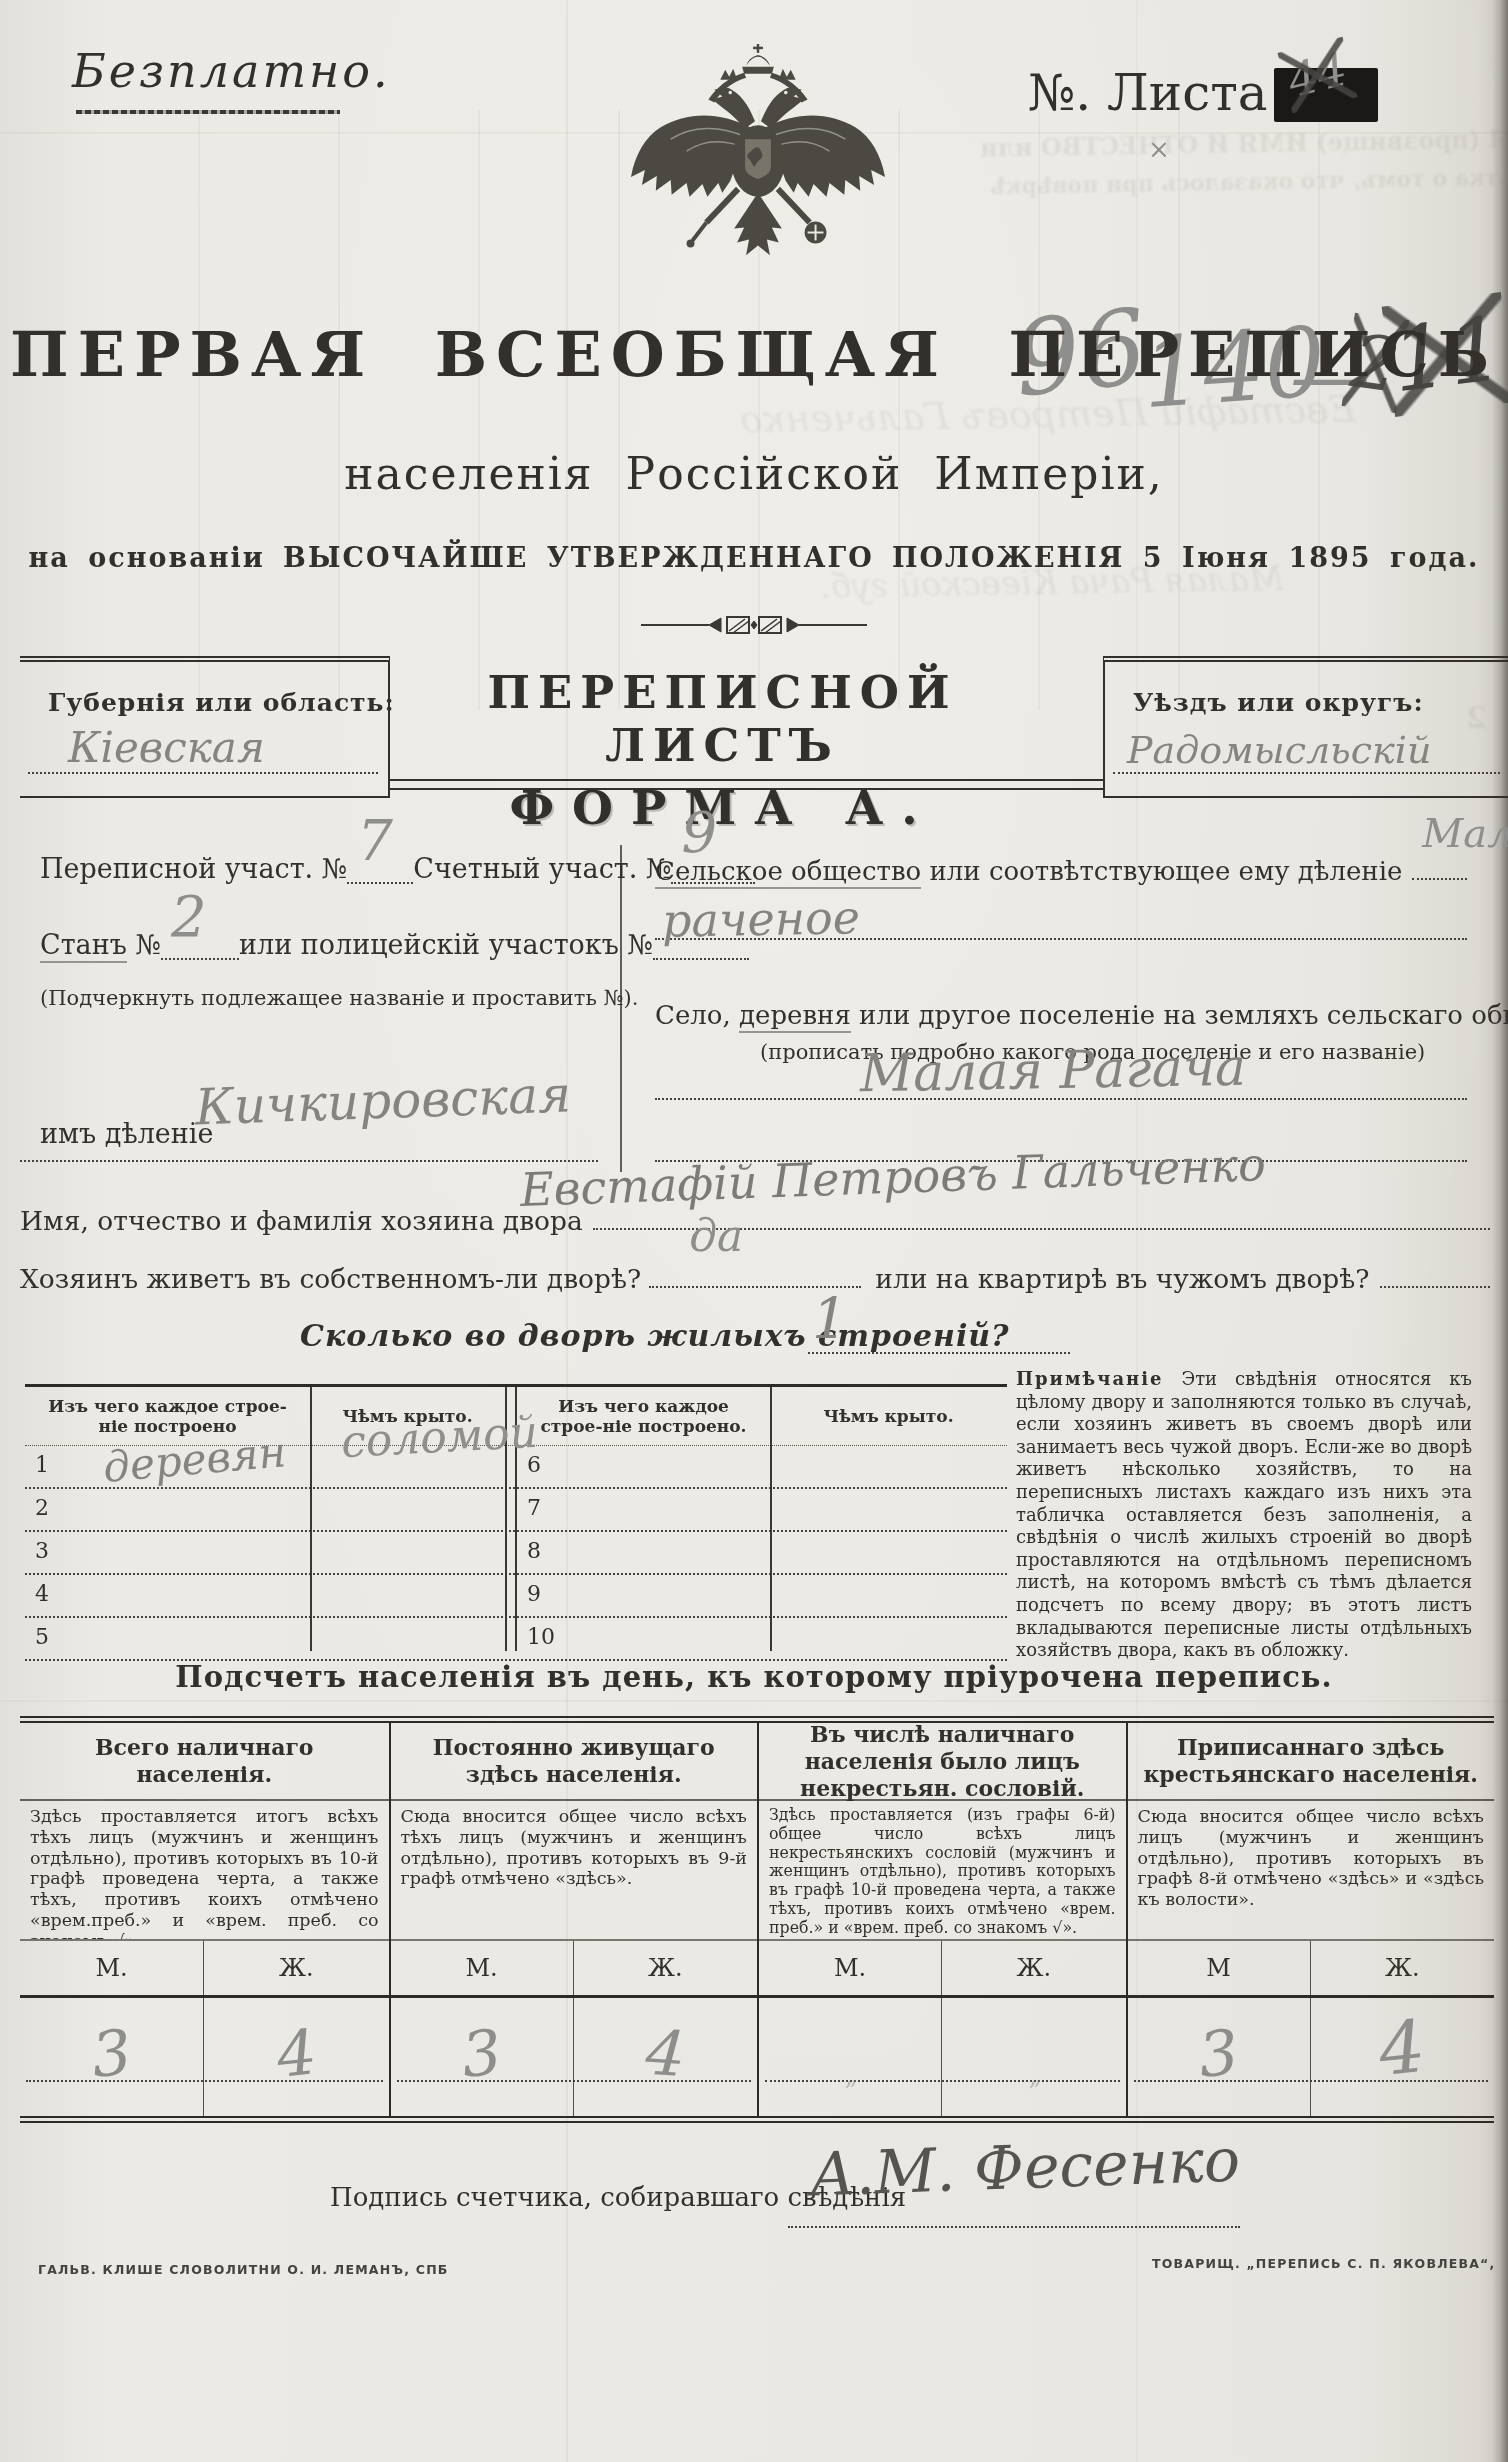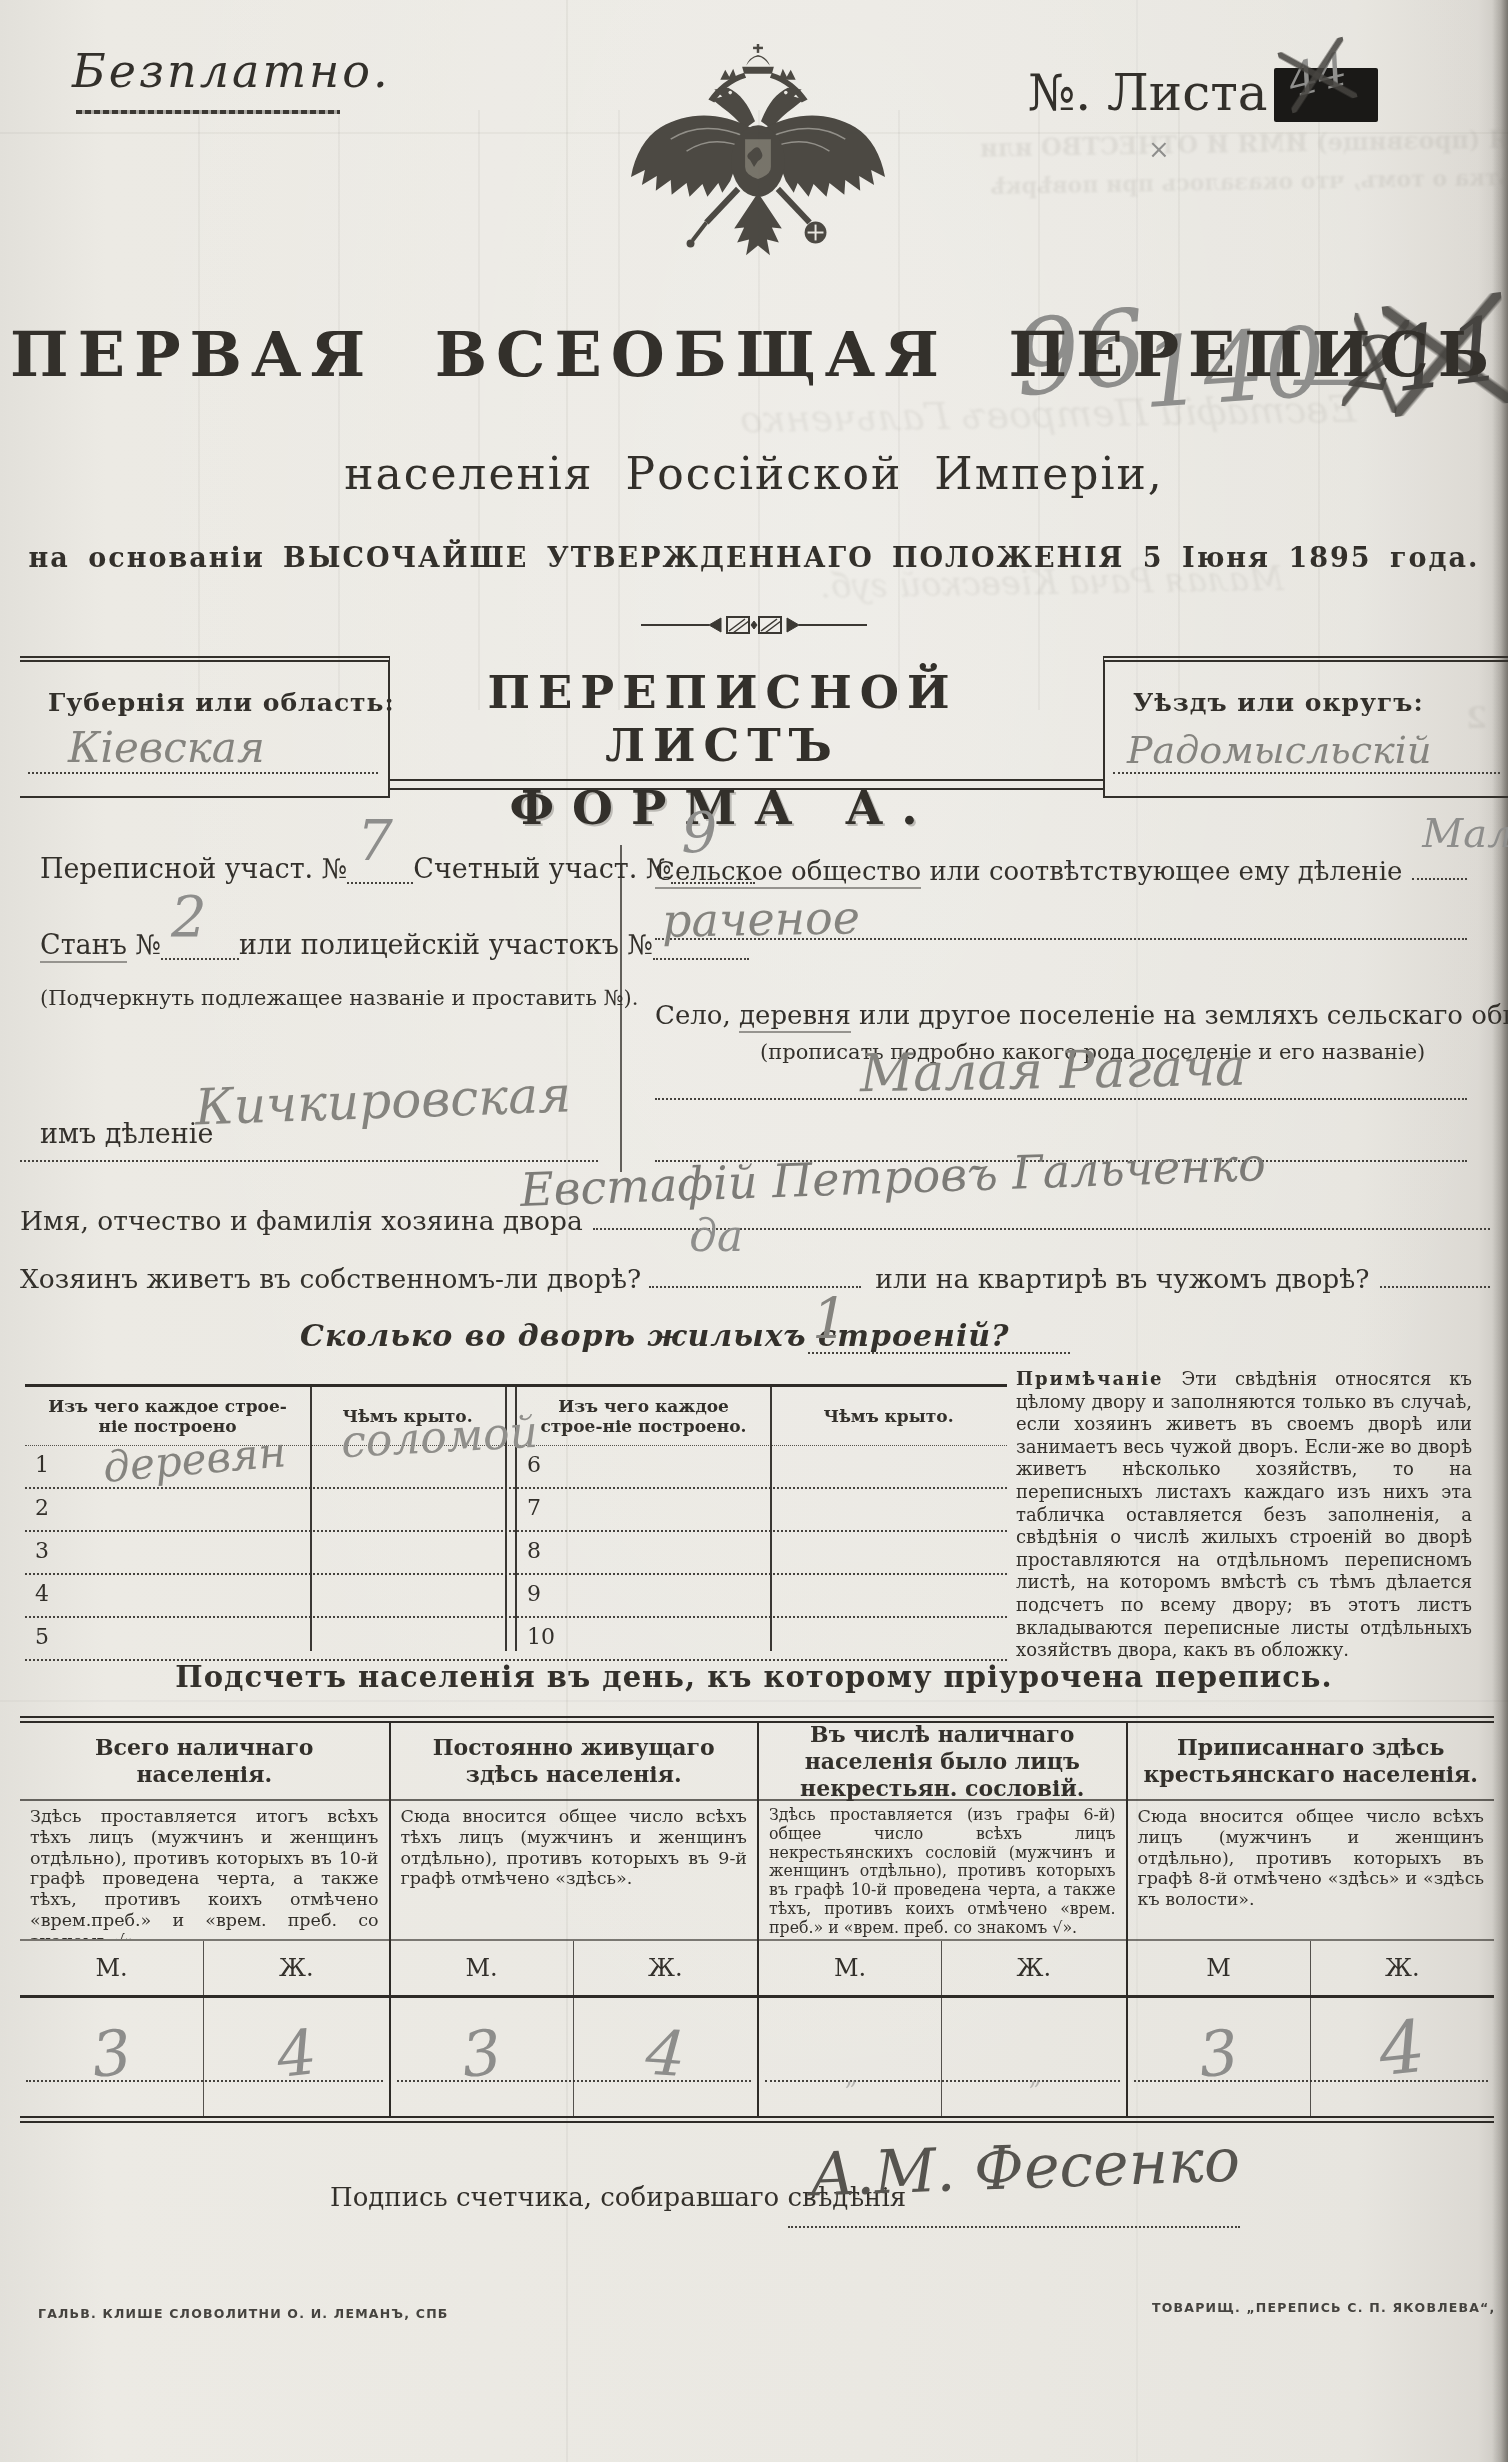--- a/index.html
+++ b/index.html
@@ -96,21 +96,21 @@
   .m-cell{border-right:1.5px solid rgba(46,43,39,.8);}
   .ct-vals{height:118px;display:grid;grid-template-columns:1fr 1fr;position:relative;}
   .ct-dotted{position:absolute;left:6px;right:6px;bottom:34px;border-bottom:2px dotted #45423d;}
   .val-cell{display:flex;align-items:flex-end;justify-content:center;padding-bottom:26px;position:relative;z-index:1;}
   .hw-val{font-size:62px;font-style:italic;color:#8d8d8b;transform:rotate(-6deg);display:inline-block;}
   .vals-small .hw-val{font-size:26px;opacity:.55;transform:rotate(-10deg);}
   
   .sig-label{left:330px;top:2182px;font-size:26px;}
   .sig-dl{left:788px;top:2226px;width:452px;}
   .sig-hw{left:810px;top:2132px;font-size:60px;transform:rotate(-2deg);}
-  .foot{font-family:"DejaVu Sans",sans-serif;font-size:12.5px;font-weight:bold;letter-spacing:1.2px;color:#45433f;white-space:nowrap;margin-top:44px;}
+  .foot{font-family:"DejaVu Sans",sans-serif;font-size:12.5px;font-weight:bold;letter-spacing:1.2px;color:#45433f;white-space:nowrap;}
   .foot-l{left:38px;top:2262px;}
   .foot-r{left:1152px;top:2256px;}
 </style>
 </head>
 <body>
 
 <div class="page">
 
   <div class="abs ghost-cols"></div>
   <div class="abs crease-v" style="left:566px"></div>

